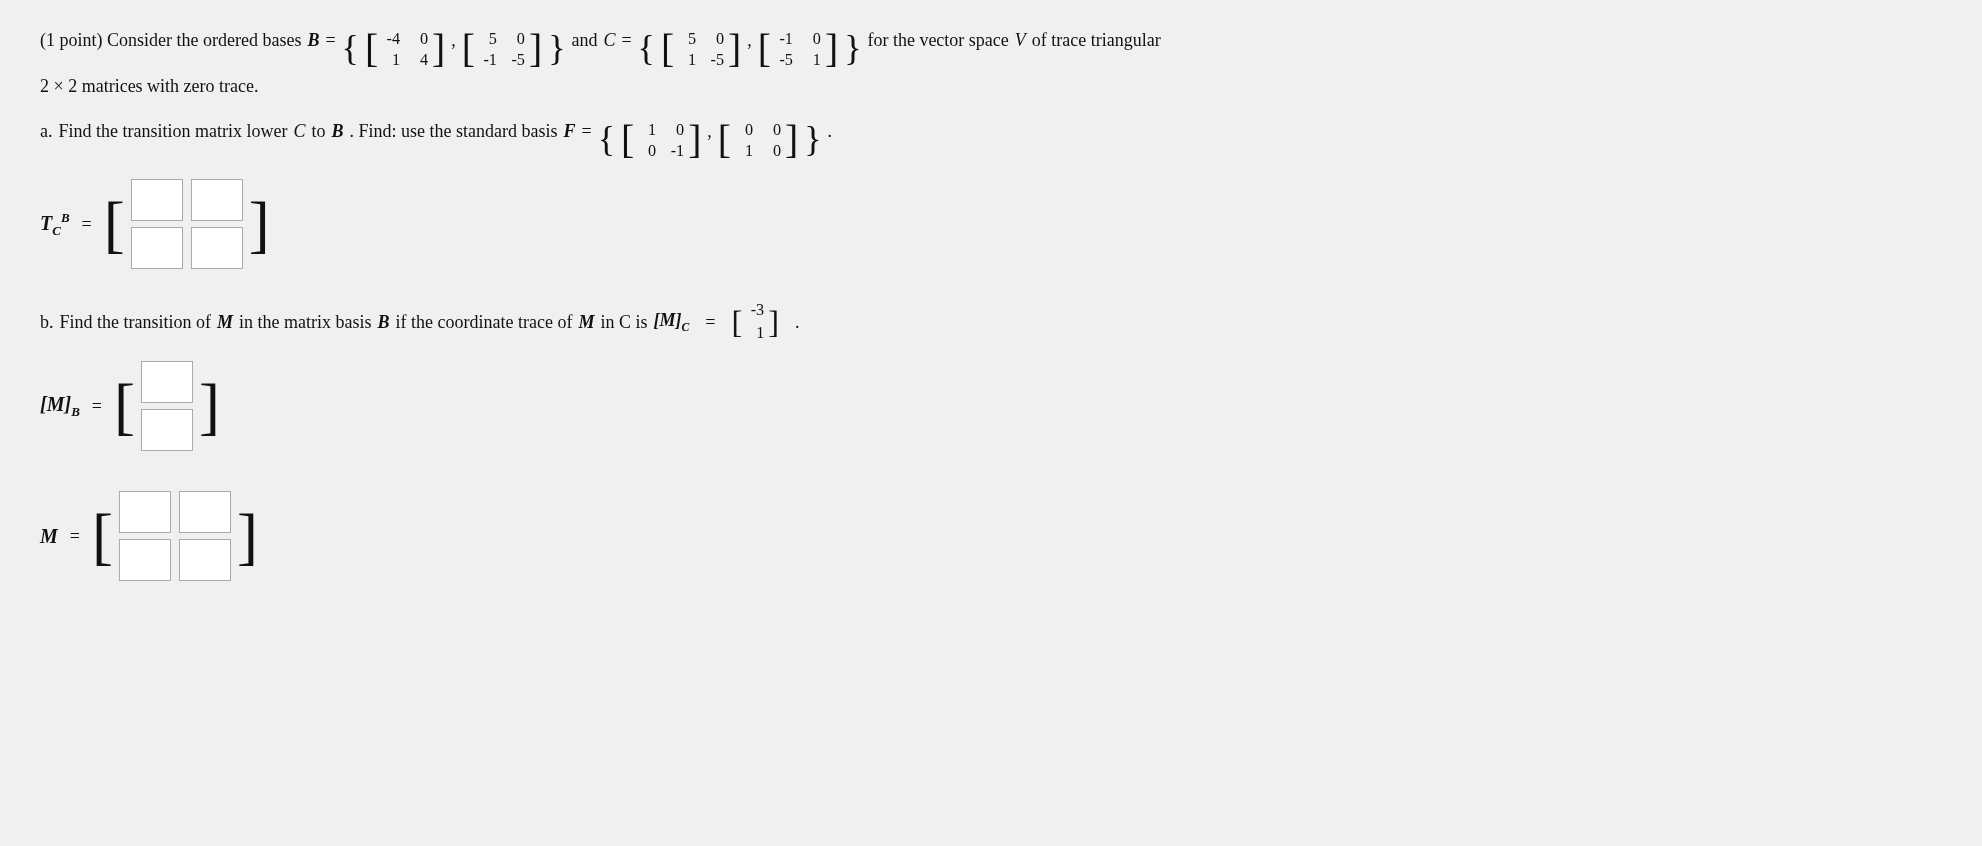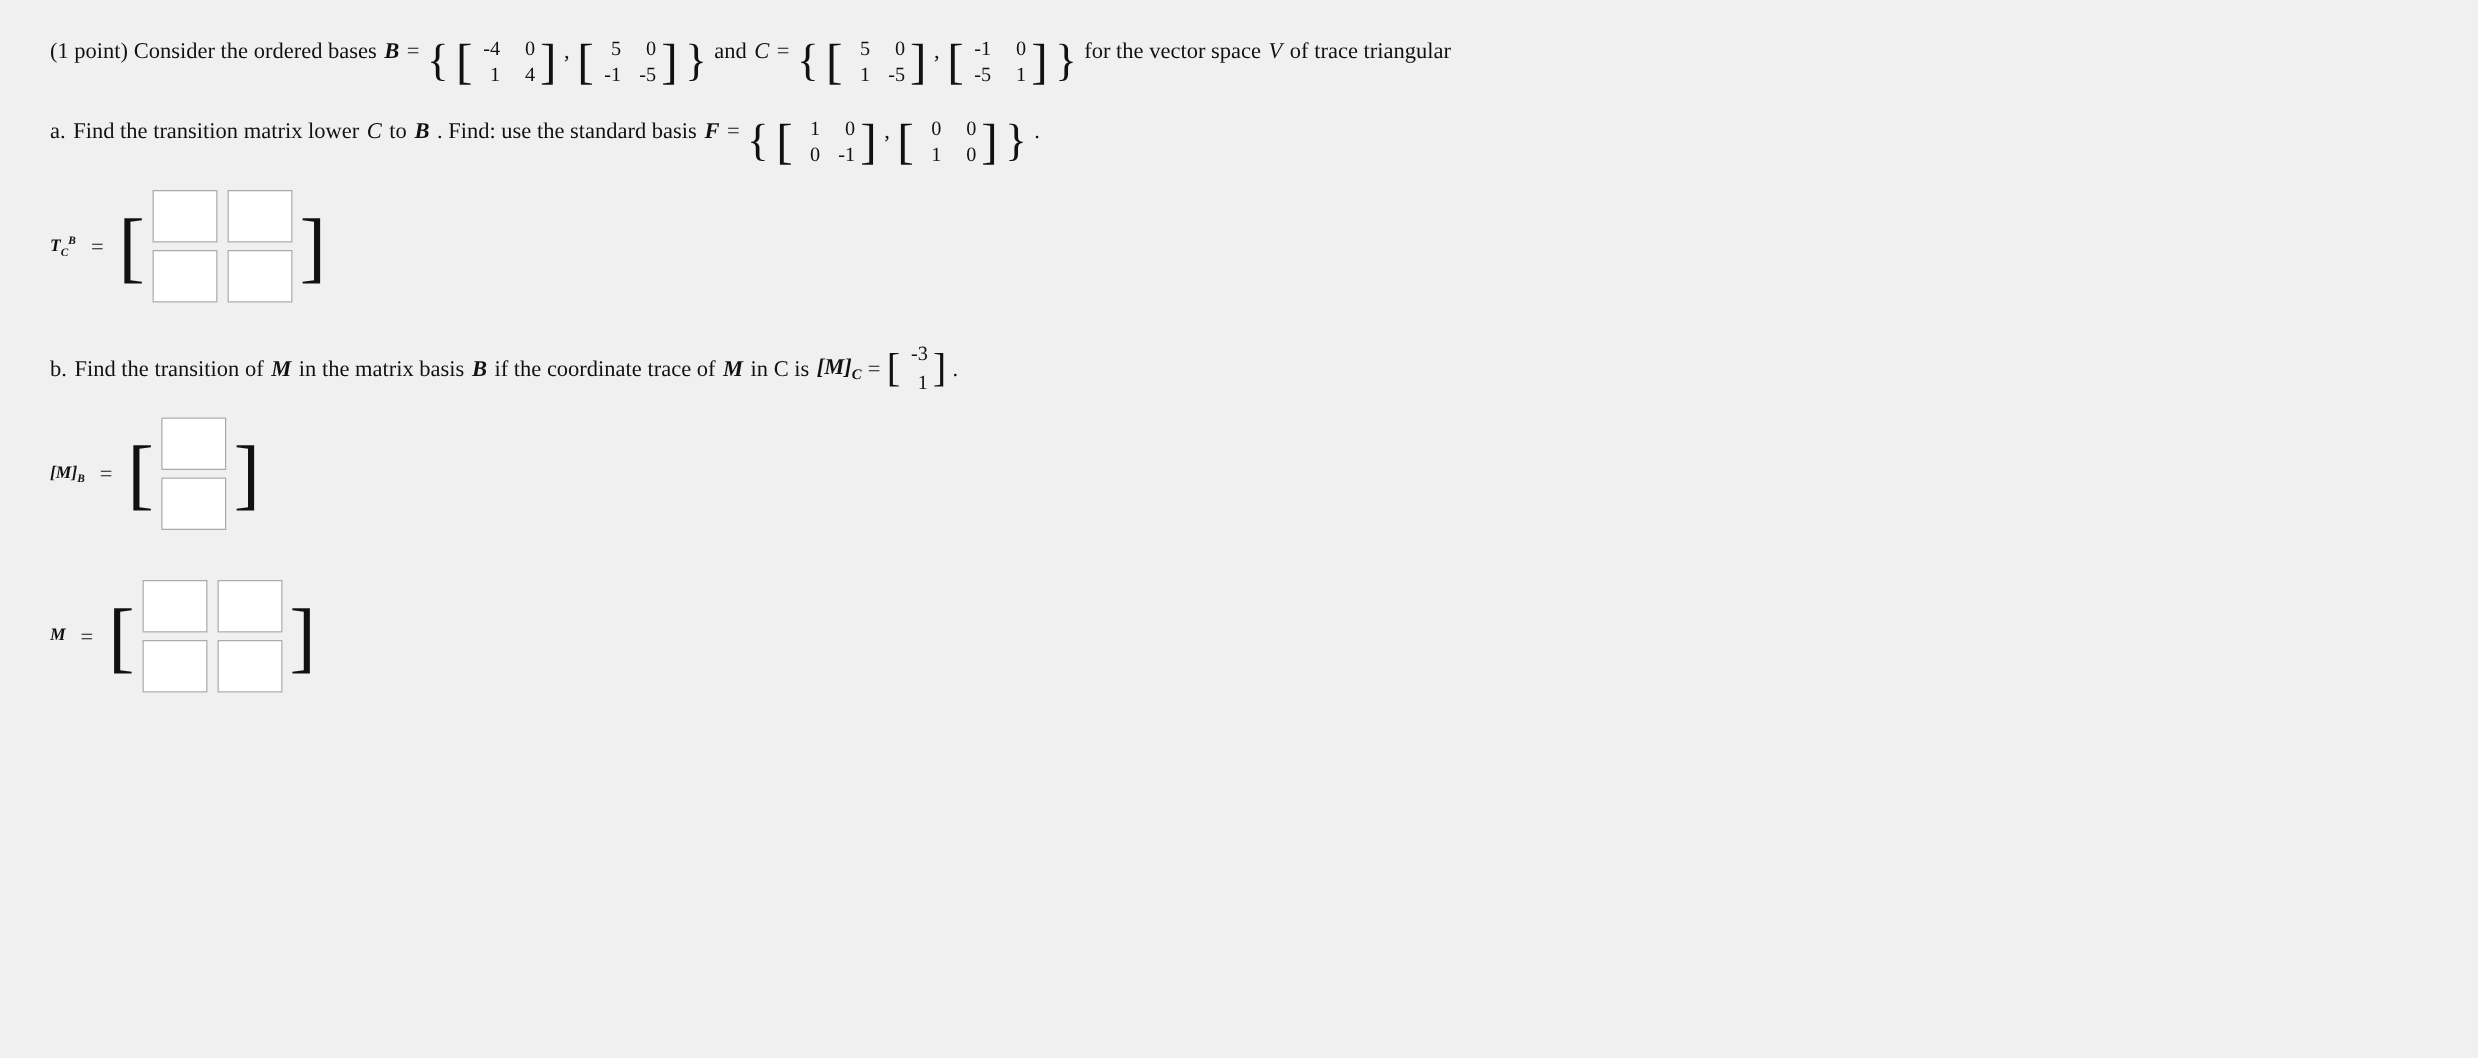--- a/index.html
+++ b/index.html
@@ -106,21 +106,21 @@
       margin-bottom: 10px;
       font-size: 18px;
     }
     .answer-row {
       display: flex;
       align-items: center;
       gap: 12px;
       margin-top: 6px;
     }
     .answer-label {
-      font-size: 14px;
+      font-size: 20px;
       white-space: nowrap;
     }
 
     
     sup { font-size: 0.65em; vertical-align: super; }
     sub { font-size: 0.65em; vertical-align: sub; }
   </style>
 </head>
 <body>
 
@@ -190,20 +190,23 @@
       <span class="bracket-right">]</span>
     </span>
 
     <span class="set-brace">}</span>
 
     <span>for the vector space</span>
     <span class="italic">V</span>
     <span>of trace triangular</span>
   </div>
 
+  <div class="line">
+    <span>2 × 2 matrices with zero trace.</span>
+  </div>
 </div>
 
 <div class="section">
   <div class="section-label">
     <span class="line" style="flex-wrap:wrap; gap:6px;">
       <span>a.</span>
       <span>Find the transition matrix lower</span>
       <span class="italic">C</span>
       <span>to</span>
       <span class="bold-italic">B</span>
@@ -266,21 +269,21 @@
     <div class="line" style="flex-wrap:wrap; gap:6px; align-items:center;">
       <span>b.</span>
       <span>Find the transition of</span>
       <span class="bold-italic">M</span>
       <span>in the matrix basis</span>
       <span class="bold-italic">B</span>
       <span>if the coordinate trace of</span>
       <span class="bold-italic">M</span>
       <span>in C is</span>
 
-      <span style="display:inline-flex; align-items:center; gap:5px;">
+      <span style="display:inline-flex; align-items:center; gap:16px;">
         <span style="font-style:italic; font-weight:bold;">[<span class="bold-italic">M</span>]<sub>C</sub></span>
         <span>=</span>
         <span class="matrix-wrap">
           <span class="bracket-left" style="font-size:1.8em;">[</span>
           <span class="matrix-grid matrix-2x1" style="gap:4px 0;">
             <span class="matrix-cell">-3</span>
             <span class="matrix-cell">1</span>
           </span>
           <span class="bracket-right" style="font-size:1.8em;">]</span>
         </span>

